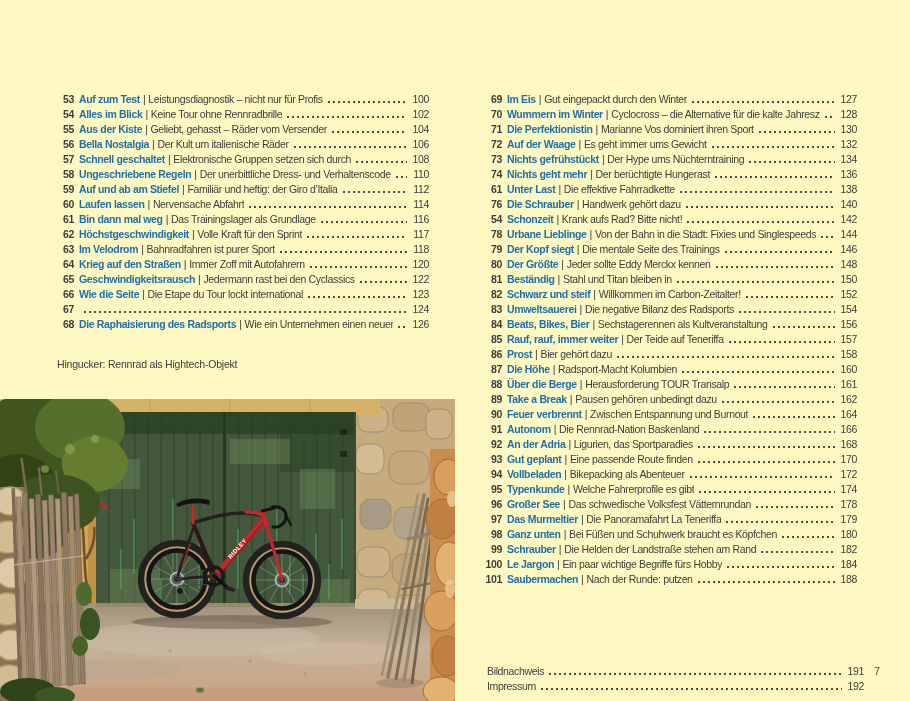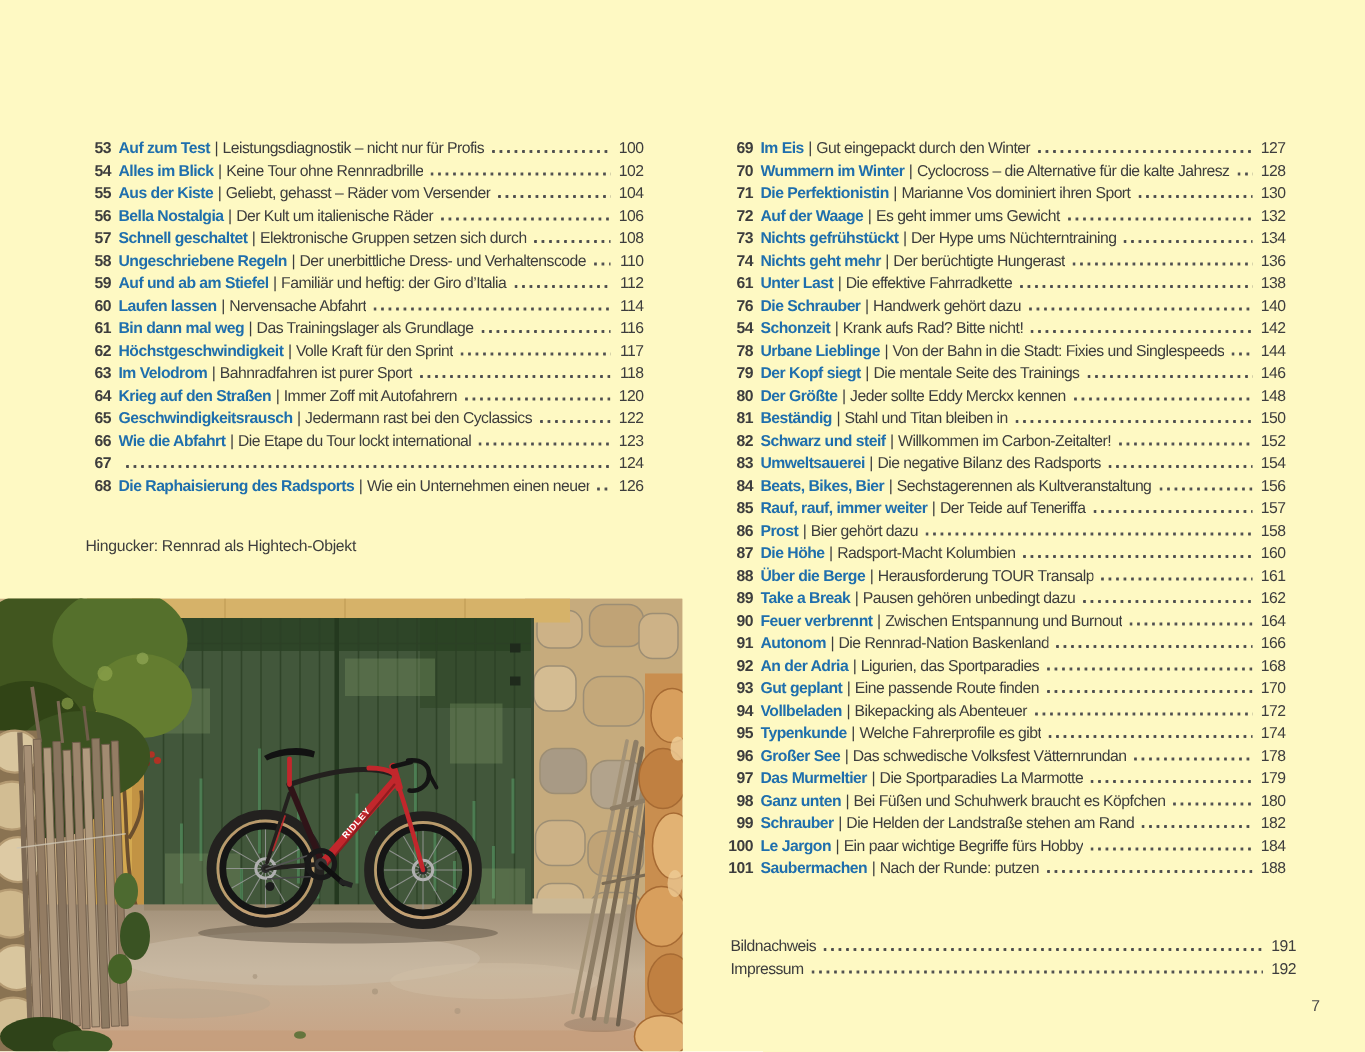--- a/index.html
+++ b/index.html
@@ -18,21 +18,21 @@
   .entry-text{flex:0 1 auto;min-width:0;overflow:hidden;}
   .title{font-weight:700;color:var(--chapter-blue,#1f6fad);}
   .sep{padding:0 3px;color:var(--ink,#3d3d3d);}
   .desc{color:var(--ink,#3d3d3d);}
   .leader{
     flex:1 1 10px;min-width:4px;height:2px;margin:0 4px 0 5px;
     background-image:radial-gradient(circle at 1px 1px,#4e4e4e .9px,transparent 1.15px);
     background-size:5px 2px;background-repeat:repeat-x;background-position:left bottom;
   }
   .pg{flex:0 0 auto;min-width:18px;text-align:right;color:var(--ink,#3d3d3d);}
-  .bm-label{flex:0 0 auto;color:var(--ink,#3d3d3d);}
+  .bm-label{flex:0 0 auto;color:var(--ink,#3d3d3d);margin-top:40px;}
   .caption{
     position:absolute;left:57px;top:358px;font-size:10.5px;font-weight:400;
     letter-spacing:-0.2px;color:var(--ink,#3d3d3d);
   }
   .backmatter{position:absolute;left:487px;top:624px;width:377px;}
   .pagenum{
     position:absolute;left:860px;top:665px;width:20px;text-align:right;
     font-size:10.5px;color:#4a4a4a;
   }
   .photo{position:absolute;left:0;top:399px;width:455px;height:302px;}
@@ -131,21 +131,21 @@
 
       <div class="row">
         <span class="num">65</span>
         <span class="entry-text"><span class="title">Geschwindigkeitsrausch</span><span class="sep">|</span><span class="desc">Jedermann rast bei den Cyclassics</span></span>
         <span class="leader"></span>
         <span class="pg">122</span>
       </div>
 
       <div class="row">
         <span class="num">66</span>
-        <span class="entry-text"><span class="title">Wie die Abfahrt</span><span class="sep">|</span><span class="desc">Die Etape du Tour lockt international</span></span>
+        <span class="entry-text"><span class="title">Wie die Seite</span><span class="sep">|</span><span class="desc">Die Etape du Tour lockt international</span></span>
         <span class="leader"></span>
         <span class="pg">123</span>
       </div>
 
       <div class="row">
         <span class="num">67</span>
         <span class="leader"></span>
         <span class="pg">124</span>
       </div>
 
@@ -350,21 +350,21 @@
 
       <div class="row">
         <span class="num">96</span>
         <span class="entry-text"><span class="title">Großer See</span><span class="sep">|</span><span class="desc">Das schwedische Volksfest Vätternrundan</span></span>
         <span class="leader"></span>
         <span class="pg">178</span>
       </div>
 
       <div class="row">
         <span class="num">97</span>
-        <span class="entry-text"><span class="title">Das Murmeltier</span><span class="sep">|</span><span class="desc">Die Sportparadies La Marmotte</span></span>
+        <span class="entry-text"><span class="title">Das Murmeltier</span><span class="sep">|</span><span class="desc">Die Panoramafahrt La Teneriffa</span></span>
         <span class="leader"></span>
         <span class="pg">179</span>
       </div>
 
       <div class="row">
         <span class="num">98</span>
         <span class="entry-text"><span class="title">Ganz unten</span><span class="sep">|</span><span class="desc">Bei Füßen und Schuhwerk braucht es Köpfchen</span></span>
         <span class="leader"></span>
         <span class="pg">180</span>
       </div>

